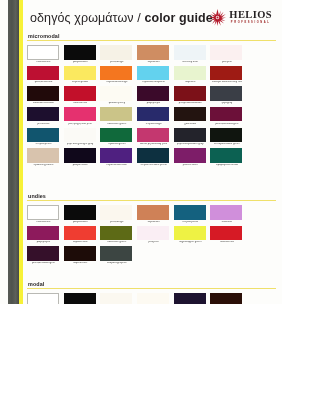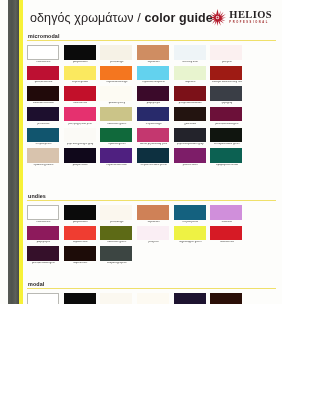--- a/index.html
+++ b/index.html
@@ -18,21 +18,21 @@
   .binder-tab{position:absolute;left:19px;top:378px;width:13px;height:17px;background:#faf46a;}
 
   
   .header{position:absolute;left:30px;top:6px;right:4px;height:30px;}
   .title{position:absolute;left:0;top:5px;font-size:12.5px;color:#231f20;white-space:nowrap;letter-spacing:.1px;}
   .title .bold{font-weight:bold;}
   .title .slash{font-weight:normal;color:#231f20;}
 
   .logo{position:absolute;right:6px;top:3px;display:flex;align-items:center;gap:3px;}
   .logo-mark{width:17px;height:17px;position:relative;flex:none;}
-  .logo-text{display:flex;flex-direction:column;line-height:1;}
+  .logo-text{display:flex;flex-direction:column;line-height:1;text-align:center;}
   .logo-name{font-family:"Liberation Serif",serif;font-size:10.5px;font-weight:bold;color:#231f20;letter-spacing:.4px;}
   .logo-sub{font-size:2.6px;color:#9b2020;letter-spacing:1.6px;margin-top:1.5px;font-weight:bold;}
 
   
   .section{position:absolute;left:27px;right:6px;}
   .sec-head{font-size:5.4px;color:#231f20;font-weight:bold;margin:0 0 1px 1px;letter-spacing:.1px;}
   .sec-rule{height:1px;background:#efe06a;margin-bottom:4px;}
 
   .grid{display:flex;flex-wrap:wrap;}
   .cell{width:35.5px;margin-right:1.2px;margin-bottom:2px;}

